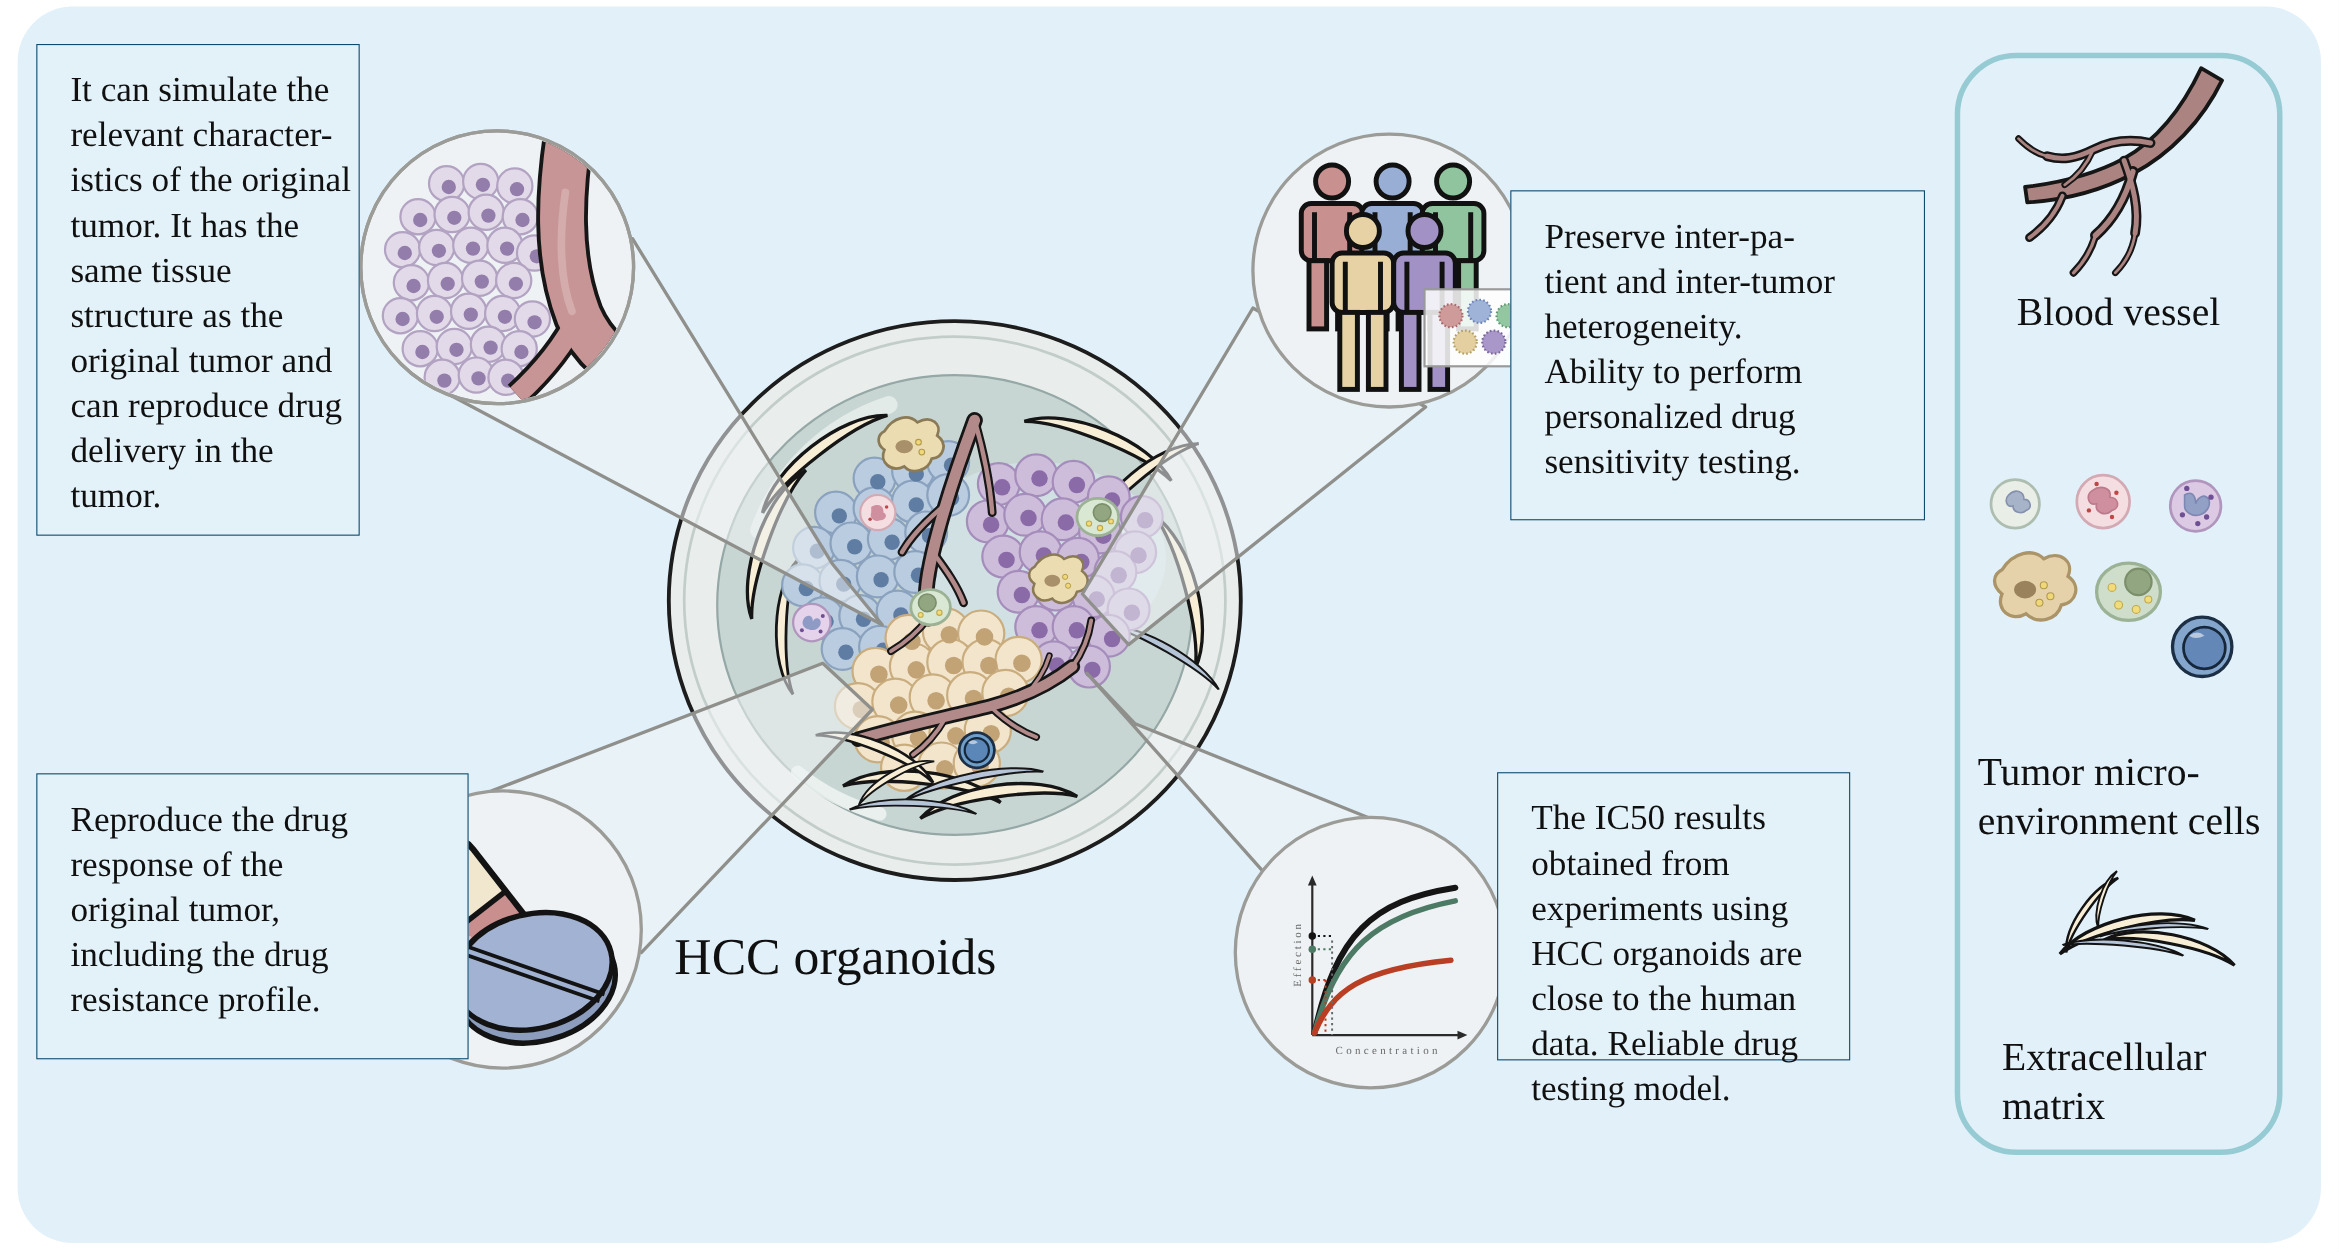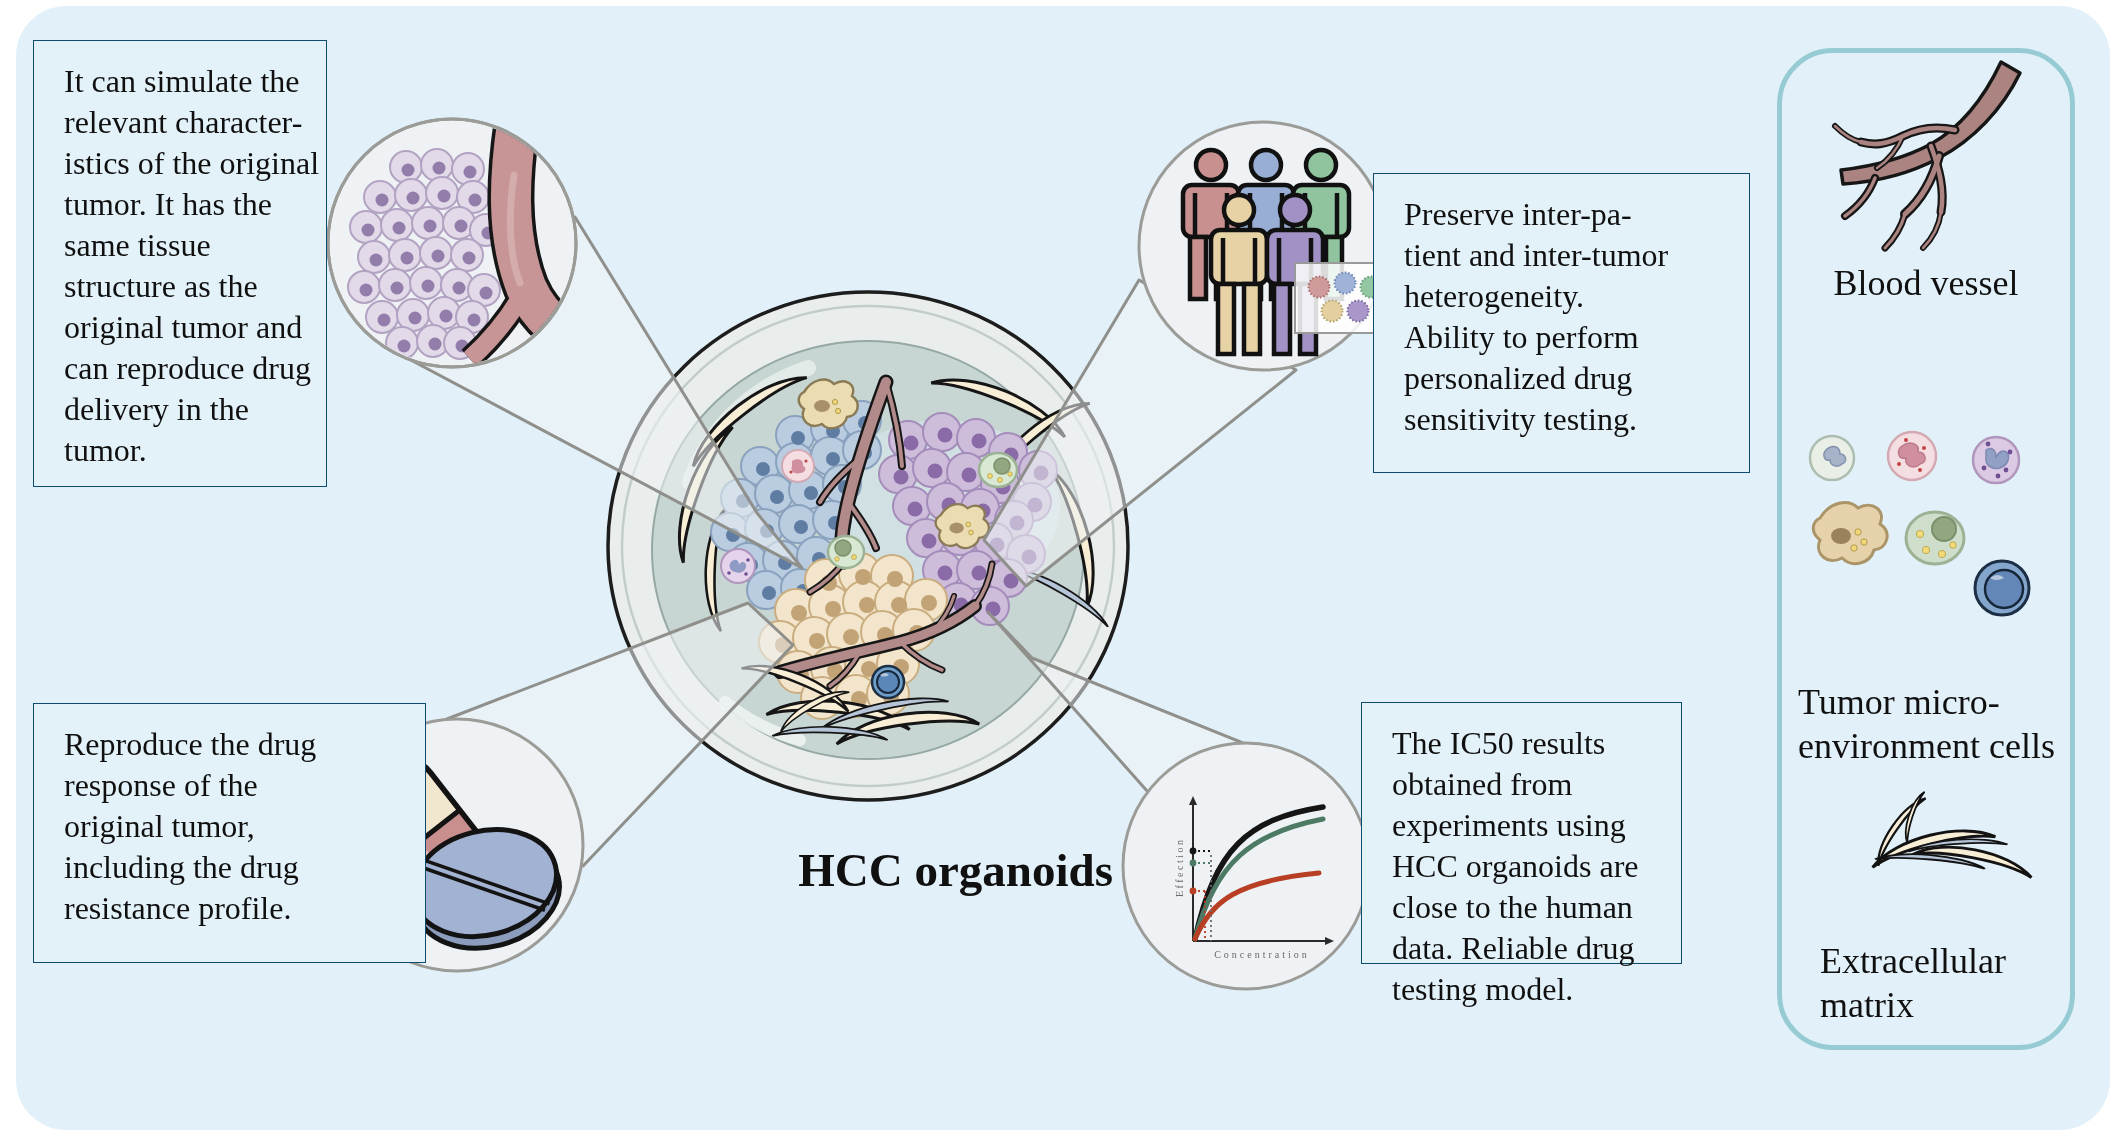--- a/index.html
+++ b/index.html
@@ -5,21 +5,21 @@
   html,body{margin:0;padding:0;background:#ffffff;}
   #canvas{position:relative;width:2126px;height:1138px;background:#ffffff;overflow:hidden;
           font-family:"Liberation Serif","DejaVu Serif",serif;color:#101010;}
   .abs{position:absolute;}
   .panel{left:16px;top:6px;width:2094px;height:1124px;background:#e2f1f9;border-radius:50px;}
   .sidebar{left:1777px;top:48px;width:288px;height:992px;border:5px solid #97cbd4;border-radius:56px;background:#e2f1f9;}
   .callout{border:1px solid #0c4a6e;background:#e3f2f9;font-size:32px;line-height:1.28;
            padding:20px 4px 8px 30px;box-sizing:border-box;}
   .pre{white-space:pre-line;}
   .side-label{font-size:36px;line-height:1.22;}
-  .title{font-size:47px;text-align:right;font-weight:bold;}
+  .title{font-size:47px;text-align:left;}
   svg{display:block;}
 </style>
 </head>
 <body>
 
 <div id="canvas">
 
   <div class="abs panel"></div>
 
   <div class="abs sidebar"></div>

